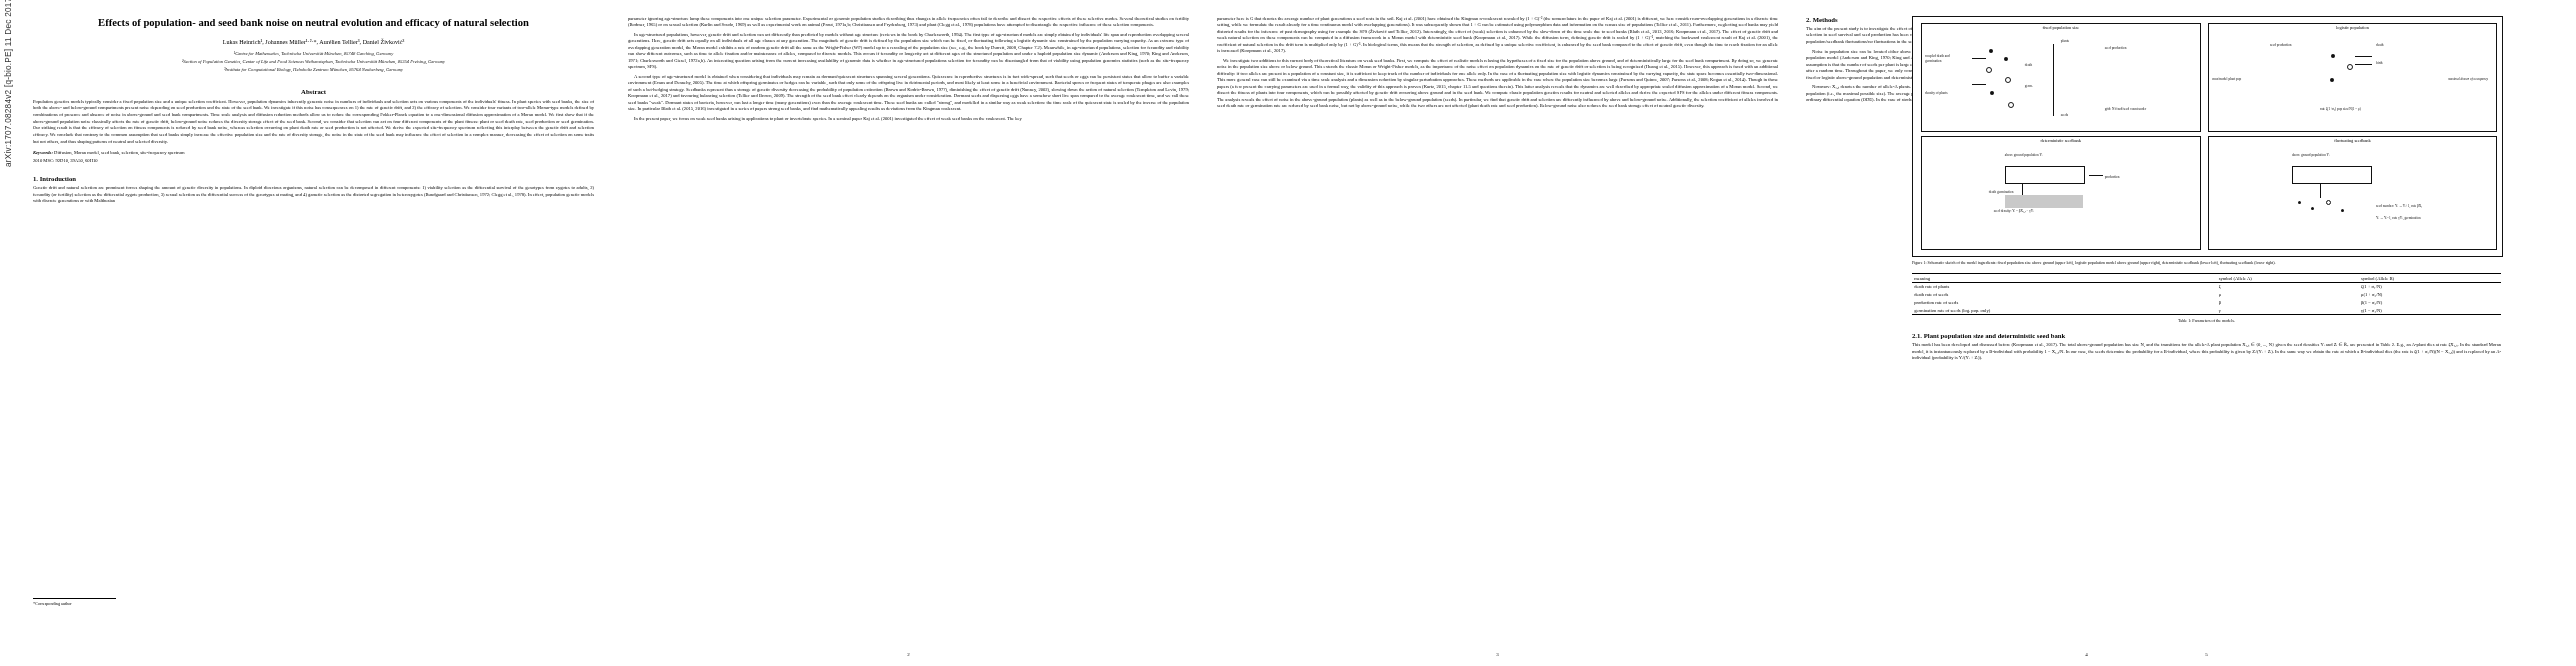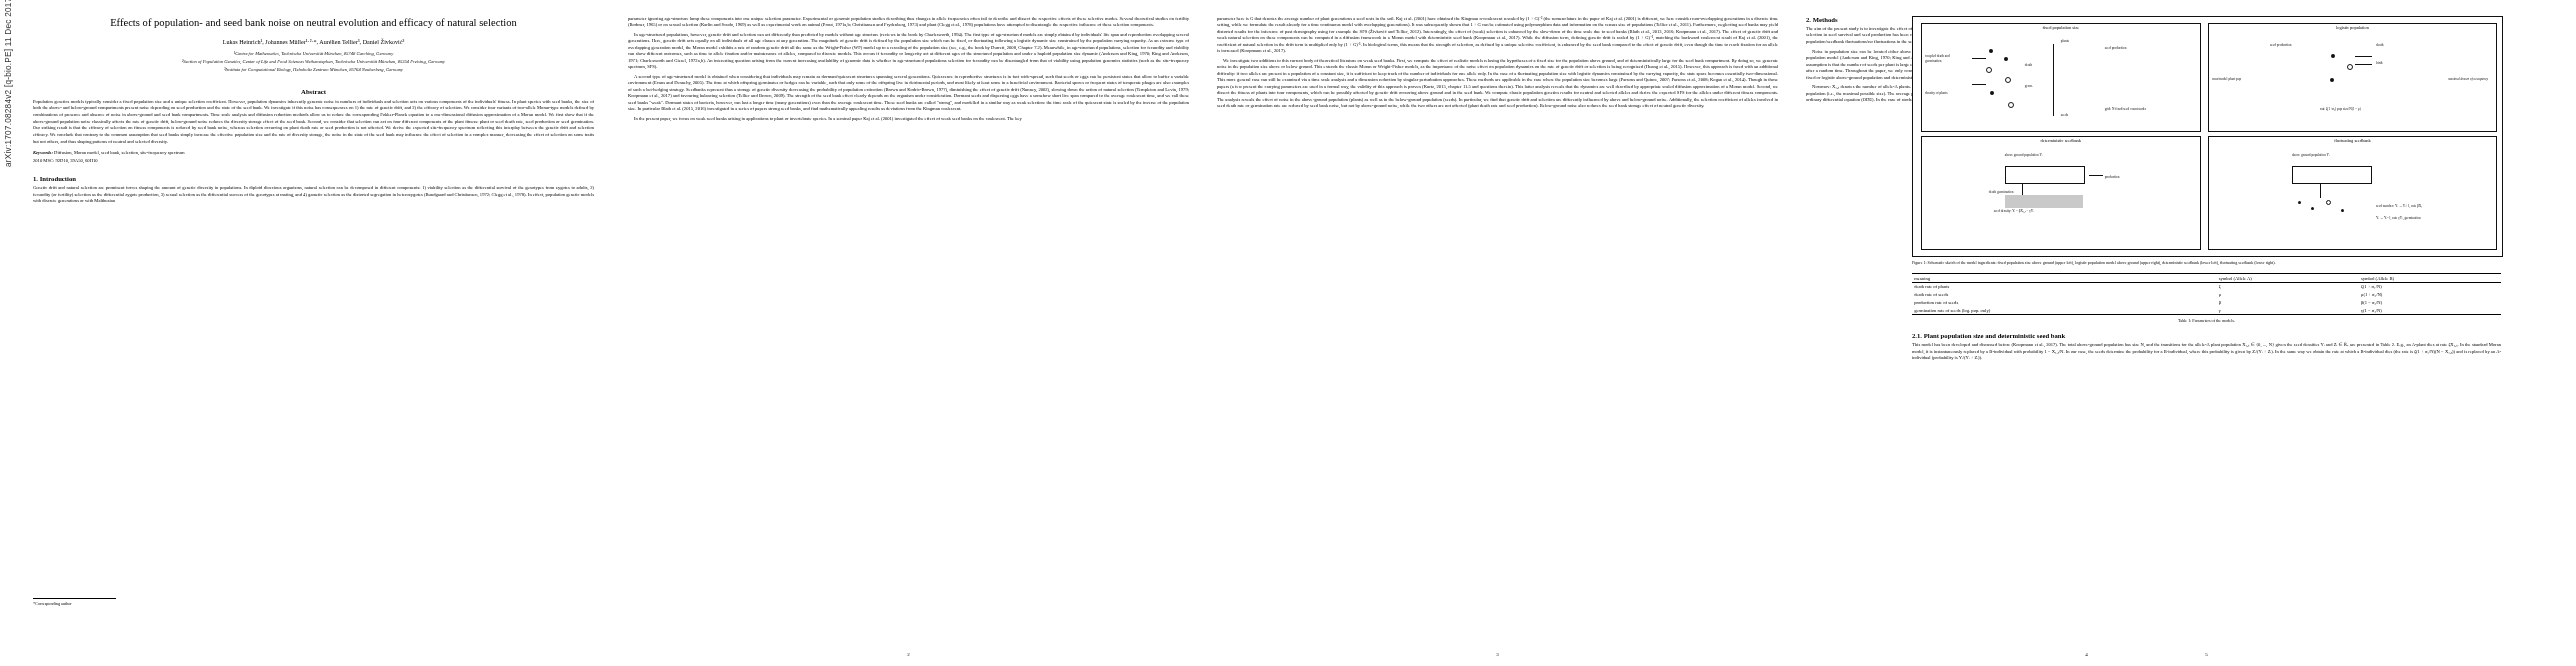--- a/index.html
+++ b/index.html
@@ -10,21 +10,21 @@
     transform:rotate(-90deg);transform-origin:0 0;
     font-family:"Liberation Sans",sans-serif;font-size:8.3px;color:#333;letter-spacing:0.2px;
     white-space:nowrap;
   }
   .col{position:absolute;top:15.6px;width:561px;height:622px;}
   .c1{left:33px;}
   .c2{left:628px;}
   .c3{left:1217px;}
   .c4{left:1806px;}
   .c5{left:1923px;}
-  .title{font-size:10.6px;text-align:center;line-height:1.35;margin:0 13.3px 7.8px 13.3px;}
+  .title{font-size:10.6px;text-align:center;line-height:1.35;margin:0 13.3px 7.8px 13.3px;font-weight:bold;}
   .authors{font-size:6.1px;text-align:center;line-height:1.45;margin:0 5.6px 4.4px 5.6px;}
   .affil{font-size:4.6px;text-align:center;line-height:1.5;font-style:italic;margin:0 7.8px 1.1px 7.8px;color:#111;}
   .sec-h{font-size:6.7px;font-weight:bold;margin:7.8px 0 3.3px 0;}
   .sec-h.center{text-align:center;}
   p.body{font-size:4.6px;line-height:1.42;text-align:justify;margin:0 0 3.1px 0;text-indent:6.1px;hyphens:auto;}
   p.body.noind{text-indent:0;}
   p.abs{font-size:4.6px;line-height:1.45;text-align:justify;margin:0 0 3.3px 0;text-indent:0;}
   .kw{font-size:4.6px;line-height:1.45;margin:4.4px 0 1.7px 0;}
   .kw b{font-style:italic;}
   .msc{font-size:4.6px;margin:0 0 2.2px 0;}

